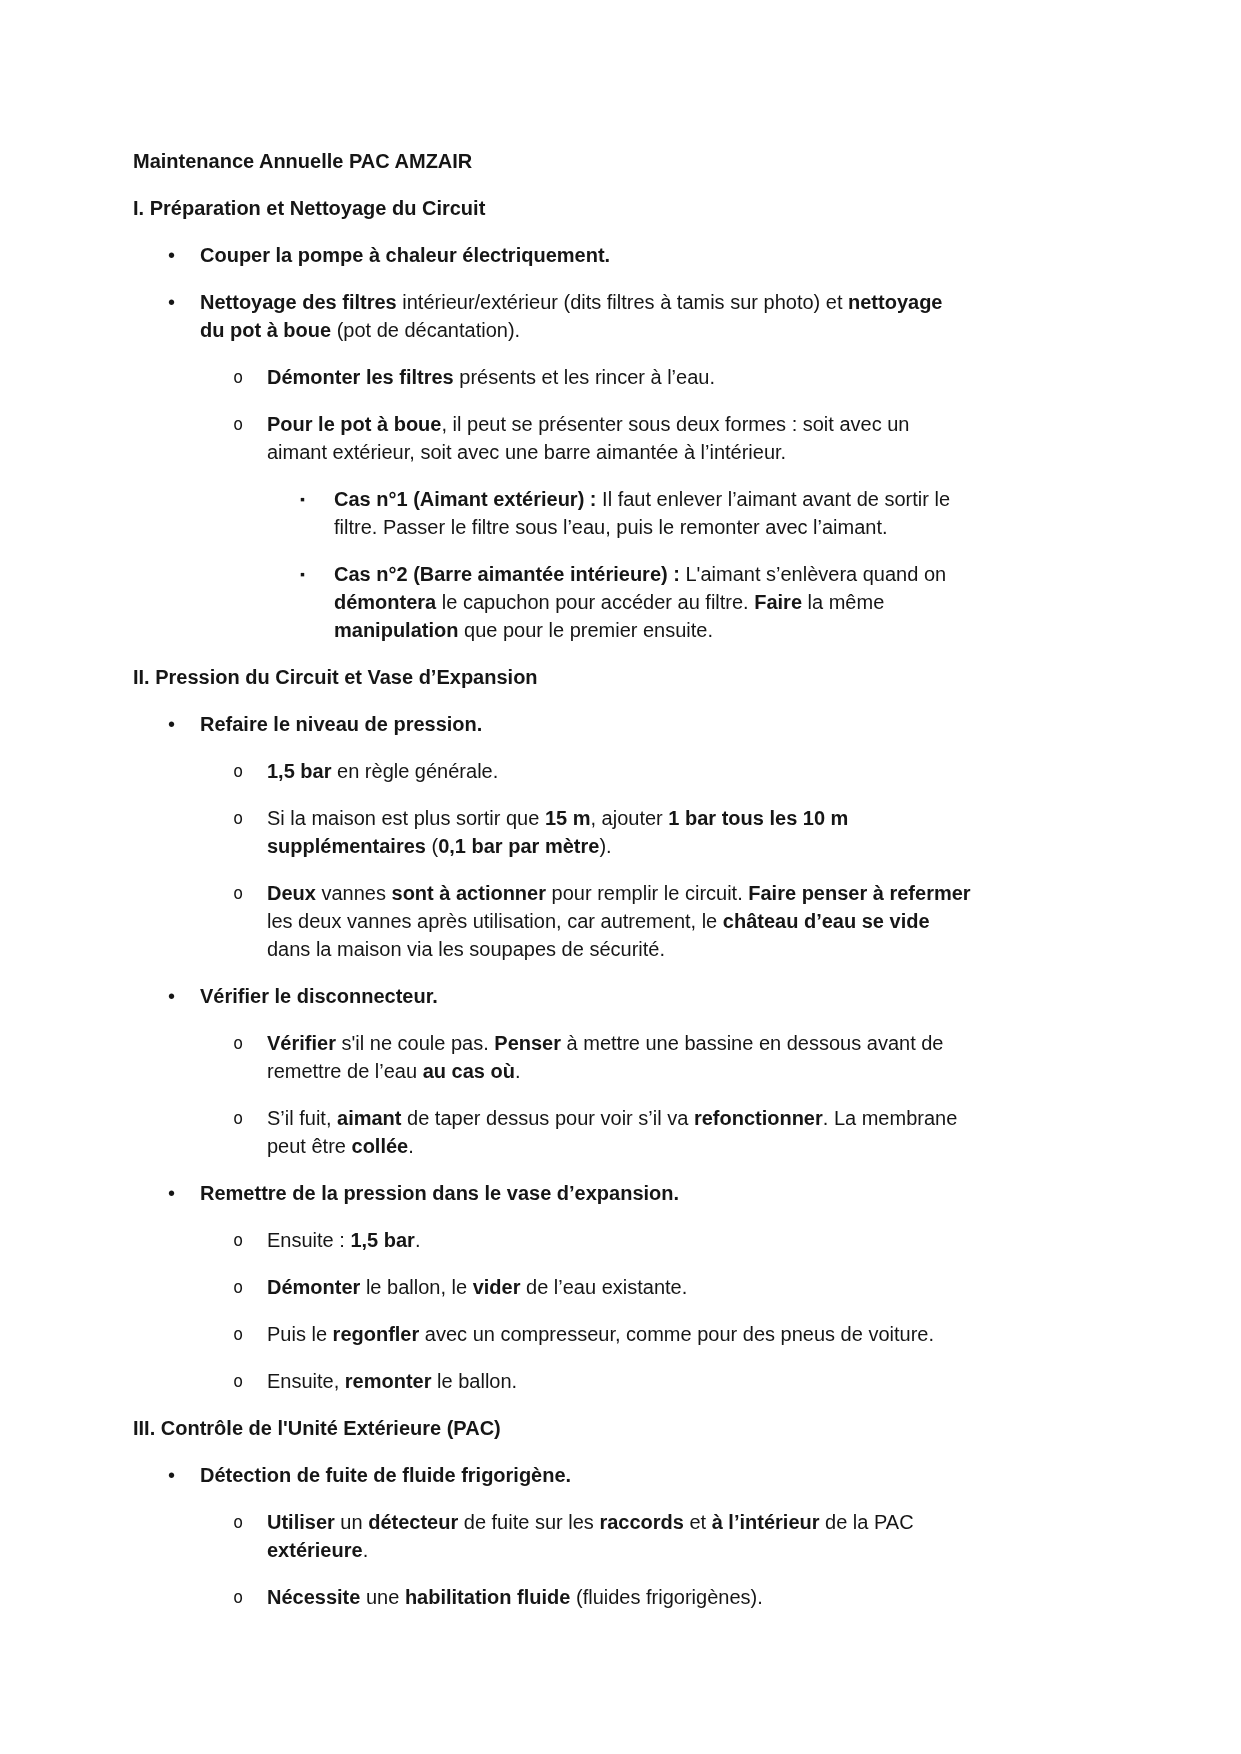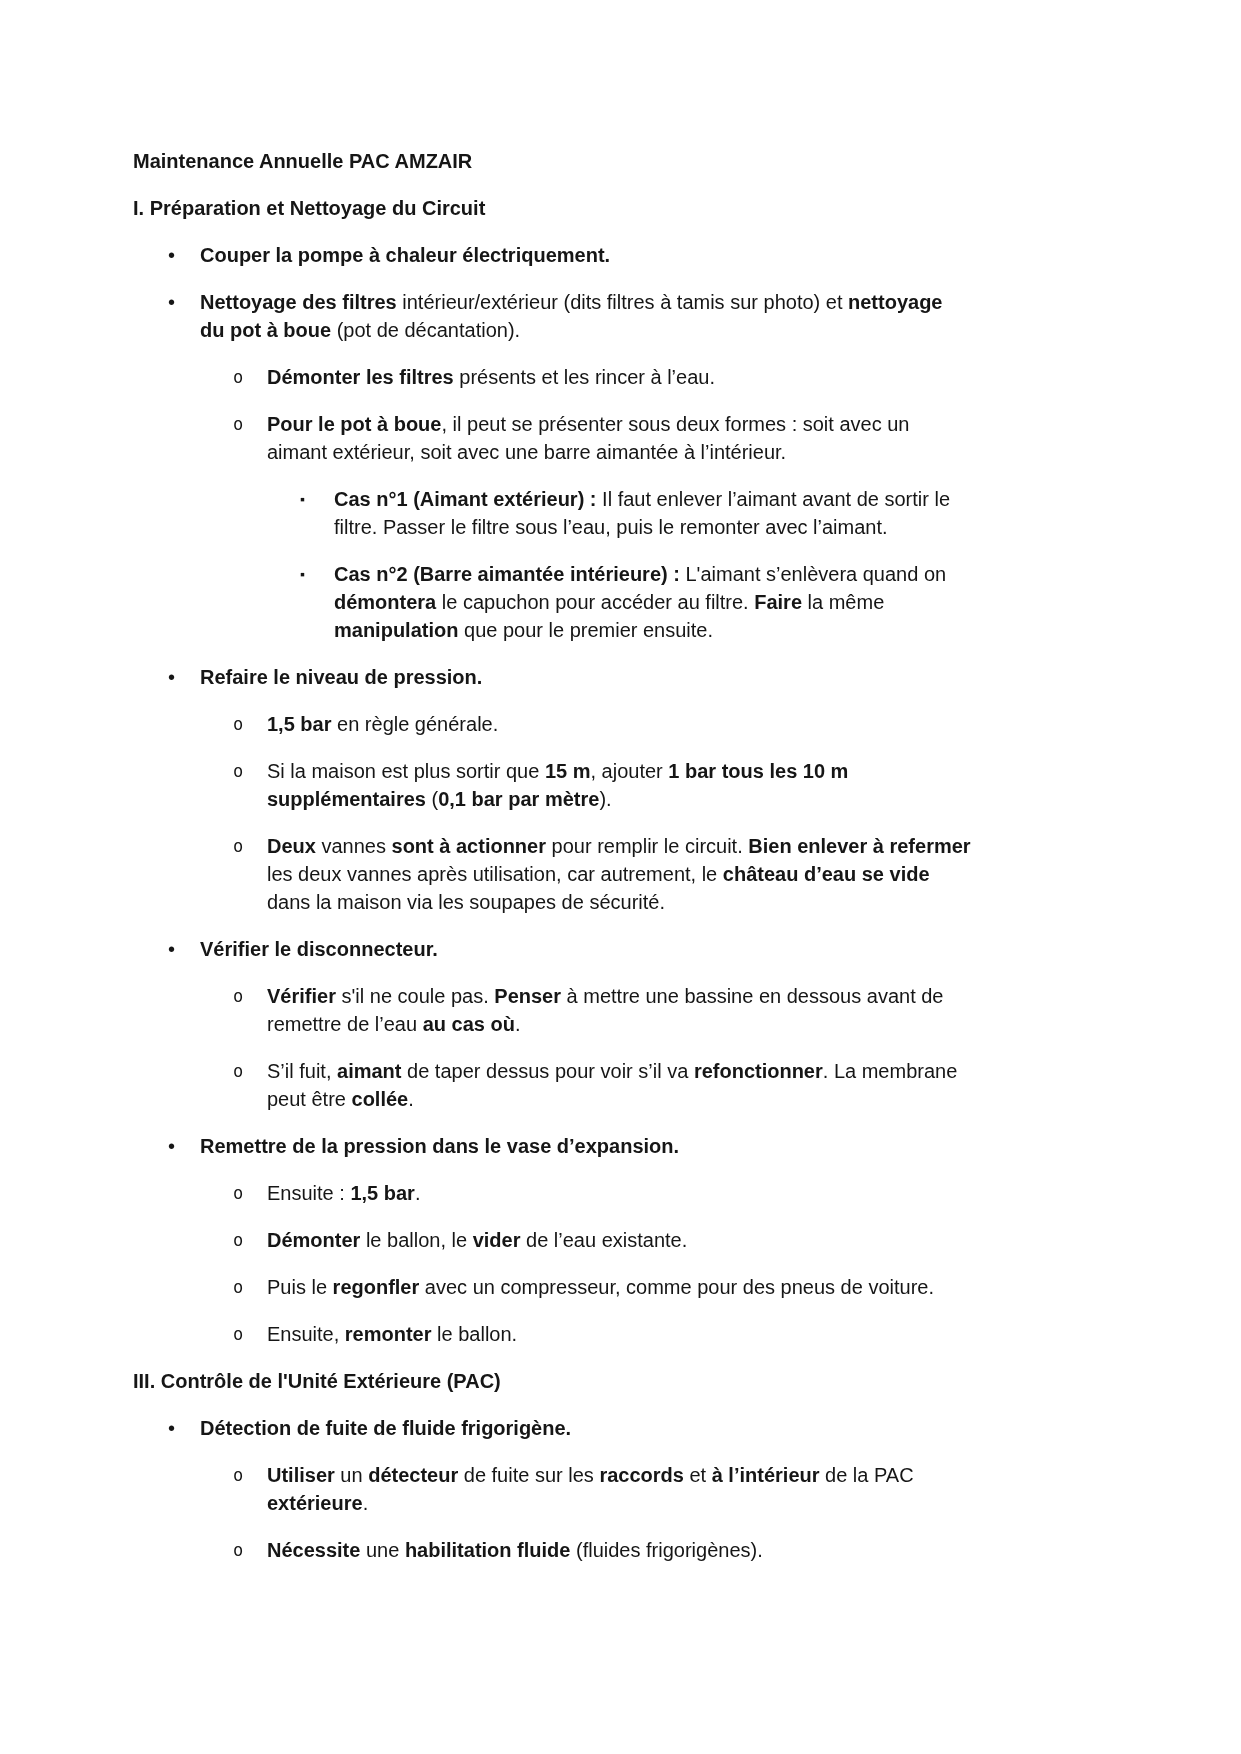--- a/index.html
+++ b/index.html
@@ -74,35 +74,36 @@
       <span class="text"><span class="b">Pour le pot à boue</span><span>, il peut se présenter sous deux formes : soit avec un aimant extérieur, soit avec une barre aimantée à l’intérieur.</span></span>
     </div>
     <div class="block li3">
       <span class="marker m-li3">▪</span>
       <span class="text"><span class="b">Cas n°1 (Aimant extérieur) : </span><span>Il faut enlever l’aimant avant de sortir le filtre. Passer le filtre sous l’eau, puis le remonter avec l’aimant.</span></span>
     </div>
     <div class="block li3">
       <span class="marker m-li3">▪</span>
       <span class="text"><span class="b">Cas n°2 (Barre aimantée intérieure) : </span><span>L'aimant s’enlèvera quand on </span><span class="b">démontera</span><span> le capuchon pour accéder au filtre. </span><span class="b">Faire</span><span> la même </span><span class="b">manipulation</span><span> que pour le premier ensuite.</span></span>
     </div>
+    <div class="block h1"><span class="b">II. Pression du Circuit et Vase d’Expansion</span></div>
     <div class="block li1">
       <span class="marker m-li1">•</span>
       <span class="text"><span class="b">Refaire le niveau de pression.</span></span>
     </div>
     <div class="block li2">
       <span class="marker m-li2">o</span>
       <span class="text"><span class="b">1,5 bar</span><span> en règle générale.</span></span>
     </div>
     <div class="block li2">
       <span class="marker m-li2">o</span>
       <span class="text"><span>Si la maison est plus sortir que </span><span class="b">15 m</span><span>, ajouter </span><span class="b">1 bar tous les 10 m supplémentaires</span><span> (</span><span class="b">0,1 bar par mètre</span><span>).</span></span>
     </div>
     <div class="block li2">
       <span class="marker m-li2">o</span>
-      <span class="text"><span class="b">Deux</span><span> vannes </span><span class="b">sont à actionner</span><span> pour remplir le circuit. </span><span class="b">Bien enlever à refermer</span><span> les deux vannes après utilisation, car autrement, le </span><span class="b">château d’eau se vide</span><span> dans la maison via les soupapes de sécurité.</span></span>
+      <span class="text"><span class="b">Deux</span><span> vannes </span><span class="b">sont à actionner</span><span> pour remplir le circuit. </span><span class="b">Faire penser à refermer</span><span> les deux vannes après utilisation, car autrement, le </span><span class="b">château d’eau se vide</span><span> dans la maison via les soupapes de sécurité.</span></span>
     </div>
     <div class="block li1">
       <span class="marker m-li1">•</span>
       <span class="text"><span class="b">Vérifier le disconnecteur.</span></span>
     </div>
     <div class="block li2">
       <span class="marker m-li2">o</span>
       <span class="text"><span class="b">Vérifier</span><span> s'il ne coule pas. </span><span class="b">Penser</span><span> à mettre une bassine en dessous avant de remettre de l’eau </span><span class="b">au cas où</span><span>.</span></span>
     </div>
     <div class="block li2">

